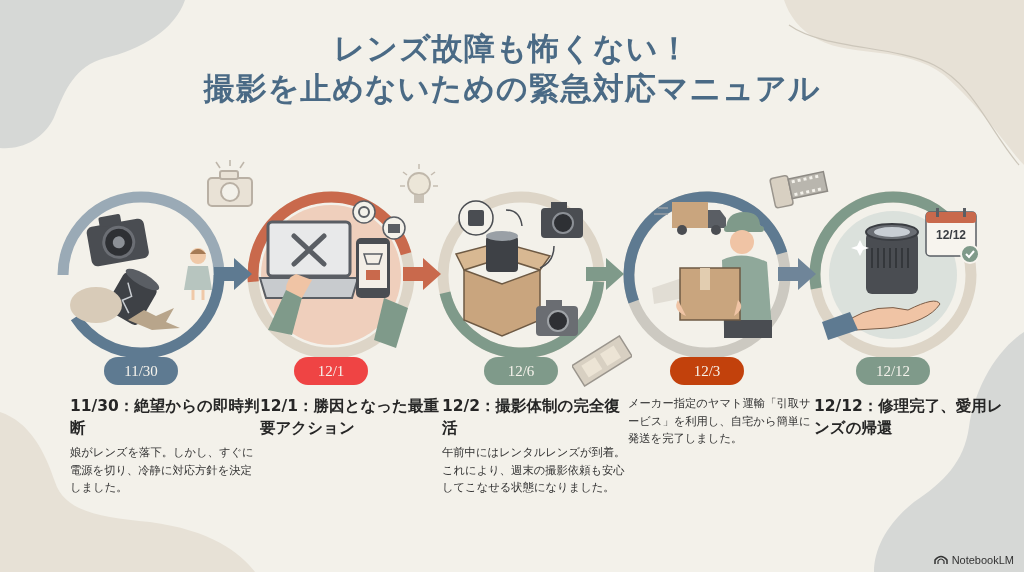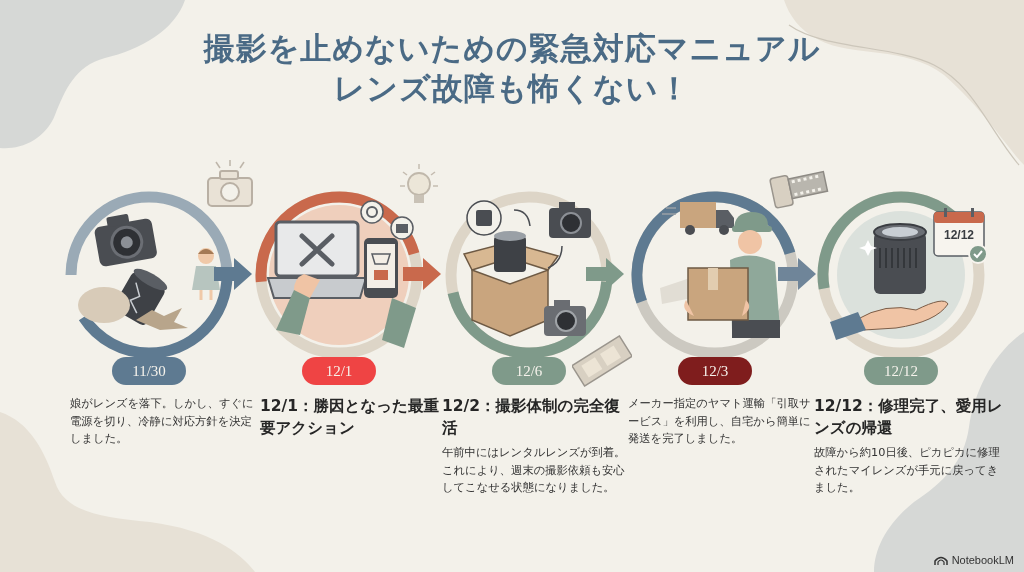--- a/index.html
+++ b/index.html
@@ -13,63 +13,63 @@
   .blob { position: absolute; z-index: 0; }
   .title {
     position: absolute; left: 0; right: 0; top: 28px;
     text-align: center; z-index: 2;
     color: #4a6a85; font-weight: bold;
     font-size: 31px; line-height: 40px; letter-spacing: 1px;
   }
   .stage { position: absolute; inset: 0; z-index: 1; }
   .step { position: absolute; top: 170px; width: 190px; }
   .ring {
-    position: absolute; left: 16px; top: 0; width: 170px; height: 210px;
+    position: absolute; left: 8px; top: 0; width: 170px; height: 210px;
   }
   .ring svg { width: 170px; height: 210px; display: block; }
   .pill {
     position: absolute; top: 187px; left: 50%; transform: translateX(-50%);
     width: 74px; height: 28px; border-radius: 14px;
     color: #f6f3ec; font-size: 15px; line-height: 28px; text-align: center;
     font-family: Liberation Serif, serif;
   }
   .txt { position: absolute; top: 225px; width: 190px; }
   .txt h3 {
     font-size: 15.5px; line-height: 22px; font-weight: bold; color: #262626;
     margin-bottom: 5px;
   }
   .txt p { font-size: 11.3px; line-height: 17.5px; color: #333; }
   .arrow { position: absolute; top: 258px; width: 38px; height: 32px; z-index: 3; }
   .deco { position: absolute; z-index: 1; }
   .brand {
     position: absolute; right: 10px; bottom: 6px; z-index: 3;
     font-size: 11px; color: #333; font-family: "Liberation Sans", sans-serif;
-    display: flex; align-items: center; gap: 4px; margin-top: 24px;
+    display: flex; align-items: flex-start; gap: 4px; margin-top: 24px;
   }
 </style>
 </head>
 <body>
 
 <svg class="blob" style="left:0;top:0" width="200" height="150" viewBox="0 0 200 150">
   <path d="M0 0 H185 C175 30 140 50 105 58 C75 66 65 90 55 115 C45 140 20 150 0 148 Z" fill="#d6d8d6"></path>
 </svg>
 <svg class="blob" style="right:0;top:0" width="240" height="170" viewBox="0 0 240 170">
   <path d="M0 0 H240 V165 C225 150 200 110 160 75 C120 45 70 58 35 40 C15 30 5 15 0 0 Z" fill="#e7e1d6"></path>
   <path d="M5 25 C40 50 110 45 150 65 C190 85 205 130 235 165" fill="none" stroke="#ccc6ba" stroke-width="1.2"></path>
 </svg>
 <svg class="blob" style="left:0;bottom:0" width="260" height="160" viewBox="0 0 260 160">
   <path d="M0 0 C30 10 45 40 55 70 C65 100 100 105 150 110 C210 118 240 140 255 160 H0 Z" fill="#e7e1d6"></path>
 </svg>
 <svg class="blob" style="right:0;bottom:0" width="150" height="240" viewBox="0 0 150 240">
   <path d="M150 0 C120 20 100 60 95 95 C90 130 70 150 40 170 C15 190 0 215 0 240 H150 Z" fill="#d6d8d6"></path>
 </svg>
 
 <div class="title">
+  <div>レンズ故障も怖くない！</div>
   <div>撮影を止めないための緊急対応マニュアル</div>
-  <div>レンズ故障も怖くない！</div>
 </div>
 
 <div class="stage">
 
   <svg class="deco" style="left:200px;top:160px" width="60" height="50" viewBox="0 0 60 50">
     <g stroke="#b9b0a4" stroke-width="2" fill="#e9e2d6">
       <rect x="8" y="18" width="44" height="28" rx="4"></rect>
       <rect x="20" y="11" width="18" height="8" rx="2"></rect>
       <circle cx="30" cy="32" r="9" fill="#f3f1ea"></circle>
     </g>
@@ -141,20 +141,21 @@
           <circle cx="14" cy="8" r="8" fill="#f0c9a8"></circle>
           <path d="M6 6 Q14 -4 22 6" fill="#a57a55"></path>
           <path d="M4 18 L24 18 L28 42 L0 42 Z" fill="#b7c5bf"></path>
           <line x1="9" y1="42" x2="9" y2="52" stroke="#f0c9a8" stroke-width="3"></line>
           <line x1="19" y1="42" x2="19" y2="52" stroke="#f0c9a8" stroke-width="3"></line>
         </g>
       </svg>
       <div class="pill" style="background:#5e7a91">11/30</div>
     </div>
     <div class="txt" style="left:22px;">
+      <h3>11/30：絶望からの即時判断</h3>
       <p>娘がレンズを落下。しかし、すぐに電源を切り、冷静に対応方針を決定しました。</p>
     </div>
   </div>
 
   <svg class="arrow" style="left:214px" viewBox="0 0 38 32">
       <path d="M0 9 H20 V0 L38 16 L20 32 V23 H0 Z" fill="#5e7a91"></path>
     </svg>
 
   <div class="step" style="left:238px;">
     <div class="ring">
@@ -257,21 +258,21 @@
           <circle cx="120" cy="72" r="12" fill="#f0c4a5"></circle>
           <path d="M100 90 Q120 80 145 92 L150 160 L102 160 Z" fill="#8fa89a"></path>
           <rect x="102" y="150" width="48" height="18" fill="#4a4d52"></rect>
           <path d="M30 118 L60 108 L62 128 L32 134 Z" fill="#e1ddd4"></path>
           <rect x="58" y="98" width="60" height="52" fill="#c9a57e" stroke="#6e5a44" stroke-width="1.5"></rect>
           <rect x="78" y="98" width="10" height="22" fill="#e2cdb0"></rect>
           <path d="M56 130 Q50 140 64 146" fill="#f0c4a5"></path>
           <path d="M116 130 Q124 138 112 146" fill="#f0c4a5"></path>
         </g>
       </svg>
-      <div class="pill" style="background:#7f1d1d">12/3</div>
+      <div class="pill" style="background:#c2410c">12/3</div>
     </div>
     <div class="txt" style="left:14px;">
       <p>メーカー指定のヤマト運輸「引取サービス」を利用し、自宅から簡単に発送を完了しました。</p>
     </div>
   </div>
 
   <svg class="arrow" style="left:778px" viewBox="0 0 38 32">
       <path d="M0 9 H20 V0 L38 16 L20 32 V23 H0 Z" fill="#6f8599"></path>
     </svg>
 
@@ -307,21 +308,20 @@
           <text x="25" y="31" text-anchor="middle" font-size="12" font-weight="bold" fill="#3a3d42" font-family="Liberation Sans, sans-serif">12/12</text>
           <circle cx="44" cy="46" r="9" fill="#7f9a8a" stroke="#f7f4ee" stroke-width="2"></circle>
           <path d="M40 46 L43 49 L48 43" stroke="#fff" stroke-width="2" fill="none"></path>
         </g>
         <path d="M52 70 L55 76 L61 78 L55 80 L52 86 L49 80 L43 78 L49 76 Z" fill="#fff"></path>
       </svg>
       <div class="pill" style="background:#7f9a8a">12/12</div>
     </div>
     <div class="txt" style="left:14px;">
       <h3>12/12：修理完了、愛用レンズの帰還</h3>
-      <p>故障から約10日後、ピカピカに修理されたマイレンズが手元に戻ってきました。</p>
     </div>
   </div>
 </div>
 
 <div class="brand">
   <svg width="14" height="10" viewBox="0 0 14 10">
     <path d="M1 10 V6 Q7 -1 13 6 V10" fill="none" stroke="#333" stroke-width="1.5"></path>
     <path d="M4 10 V7 Q7 3 10 7 V10" fill="none" stroke="#333" stroke-width="1.2"></path>
   </svg>
   <span>NotebookLM</span>

